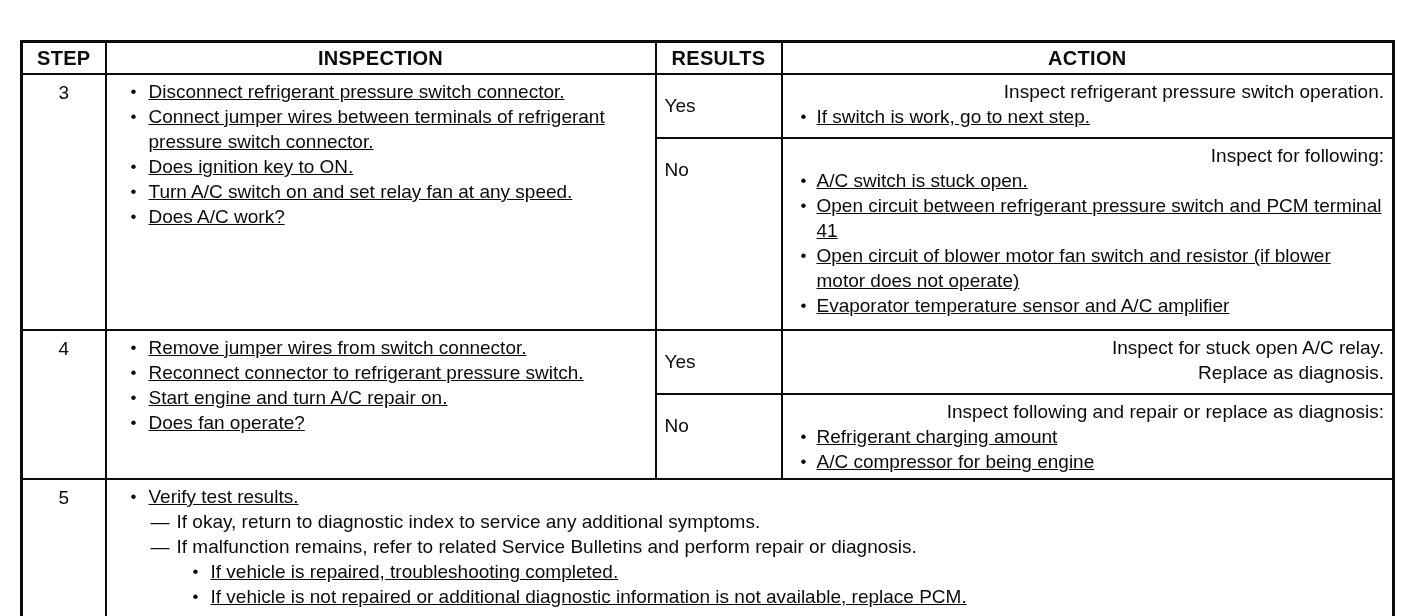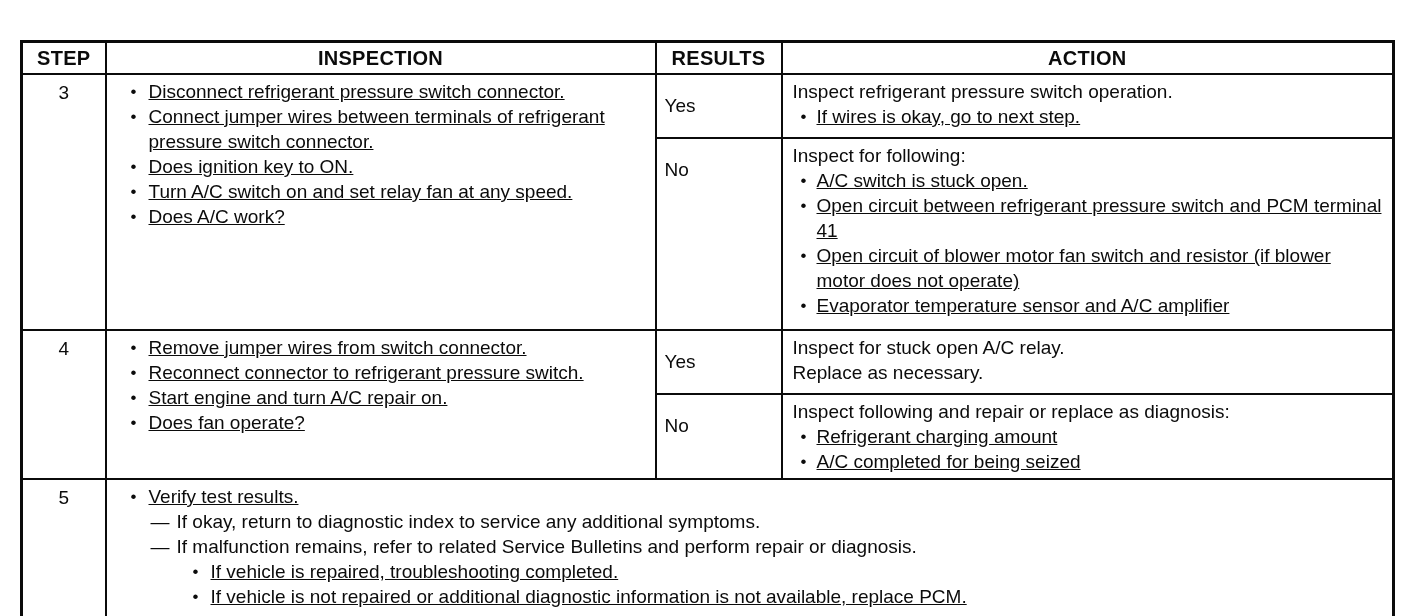--- a/index.html
+++ b/index.html
@@ -36,21 +36,21 @@
 
   td.c-insp { padding-left:12px; }
 
   
   .b { display:flex; align-items:flex-start; }
   .b .dot { flex:0 0 30px; text-align:center; font-size:17px; line-height:25px; }
   .b .bt  { flex:1 1 auto;text-decoration:underline; }
 
   
   td.c-act .b .dot { flex:0 0 26px; }
-  td.c-act .line { padding-left:2px; }
+  td.c-act .line { padding-left:2px;text-align:right; }
 
   
   td.c-final { padding-left:12px; }
   .dashline { display:flex; margin-left:32px; }
   .dashline .dash { flex:0 0 26px; }
   .dashline .dt { flex:1 1 auto; }
   .b.sub2 { margin-left:62px; }
   .b.sub2 .dot { flex:0 0 30px; }
 </style>
 </head>
@@ -96,21 +96,21 @@
           <div class="b">
             <span class="dot">•</span>
             <span class="bt">Does A/C work?</span>
           </div>
         </td>
         <td class="c-res">Yes</td>
         <td class="c-act">
           <div class="line">Inspect refrigerant pressure switch operation.</div>
           <div class="b">
             <span class="dot">•</span>
-            <span class="bt">If wires is okay, go to next step.</span>
+            <span class="bt">If switch is work, go to next step.</span>
           </div>
         </td>
       </tr>
 
       <tr class="r-s3-no">
         <td class="c-res">No</td>
         <td class="c-act">
           <div class="line">Inspect for following:</div>
           <div class="b">
             <span class="dot">•</span>
@@ -147,35 +147,35 @@
             <span class="bt">Start engine and turn A/C repair on.</span>
           </div>
           <div class="b">
             <span class="dot">•</span>
             <span class="bt">Does fan operate?</span>
           </div>
         </td>
         <td class="c-res">Yes</td>
         <td class="c-act">
           <div class="line">Inspect for stuck open A/C relay.</div>
-          <div class="line">Replace as necessary.</div>
+          <div class="line">Replace as diagnosis.</div>
         </td>
       </tr>
 
       <tr class="r-s4-no">
         <td class="c-res">No</td>
         <td class="c-act">
           <div class="line">Inspect following and repair or replace as diagnosis:</div>
           <div class="b">
             <span class="dot">•</span>
             <span class="bt">Refrigerant charging amount</span>
           </div>
           <div class="b">
             <span class="dot">•</span>
-            <span class="bt">A/C completed for being seized</span>
+            <span class="bt">A/C compressor for being engine</span>
           </div>
         </td>
       </tr>
 
       <tr class="r-s5">
         <td class="c-step">5</td>
         <td class="c-final" colspan="3">
           <div class="b">
             <span class="dot">•</span>
             <span class="bt">Verify test results.</span>

